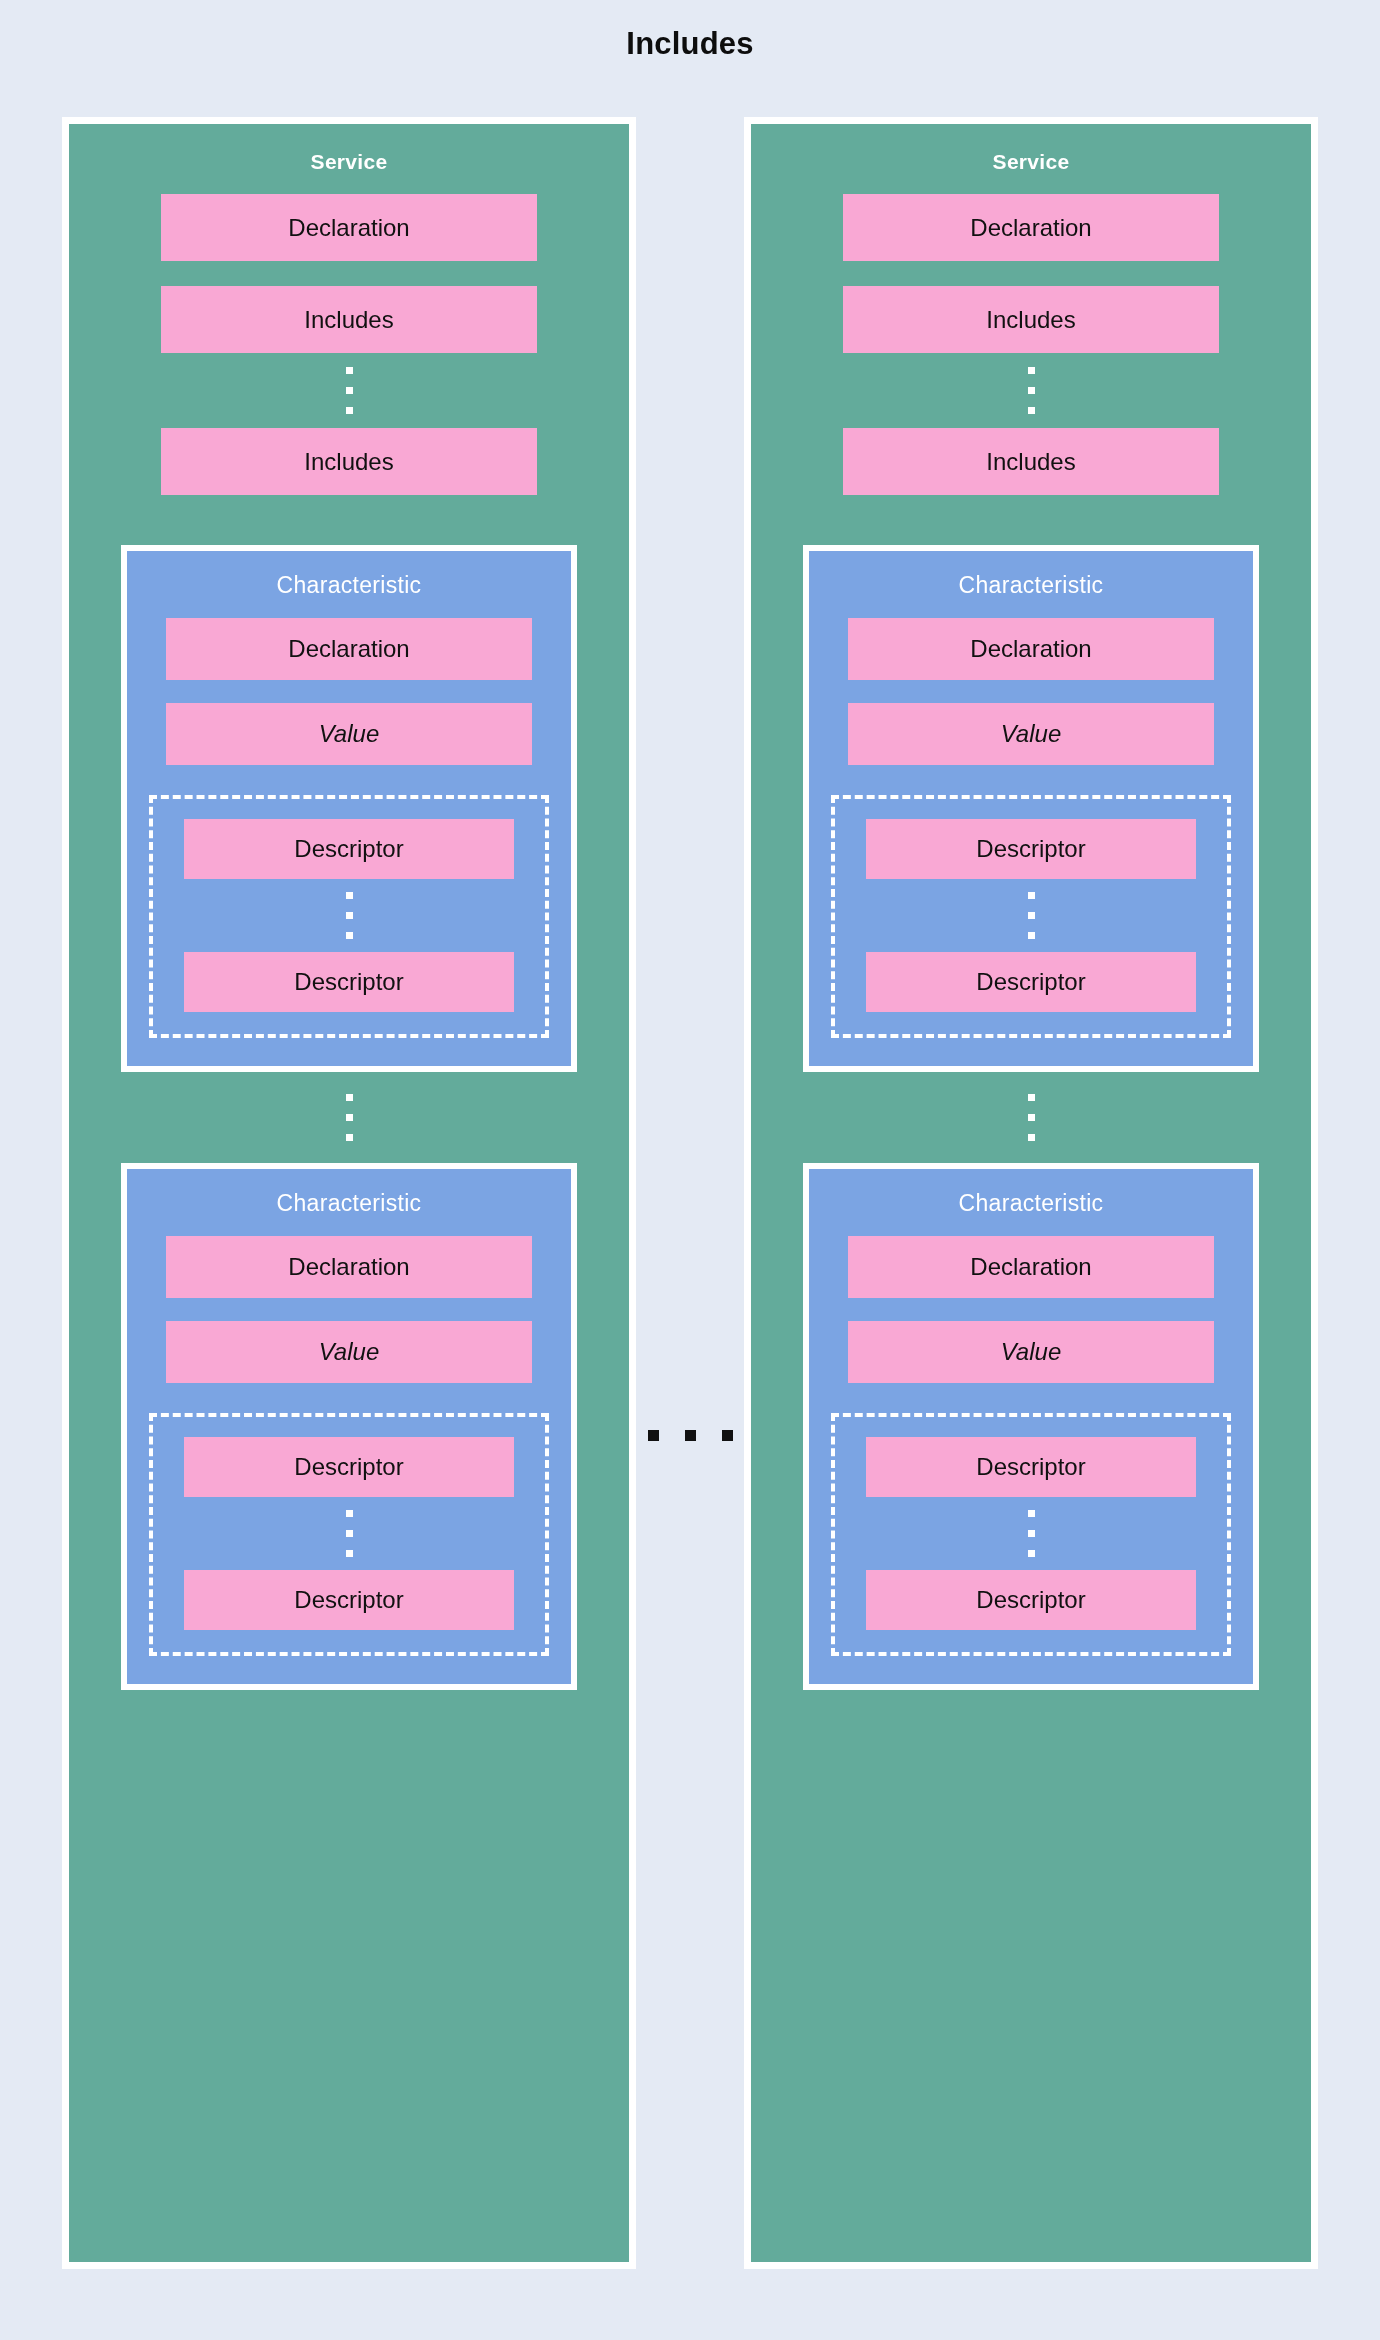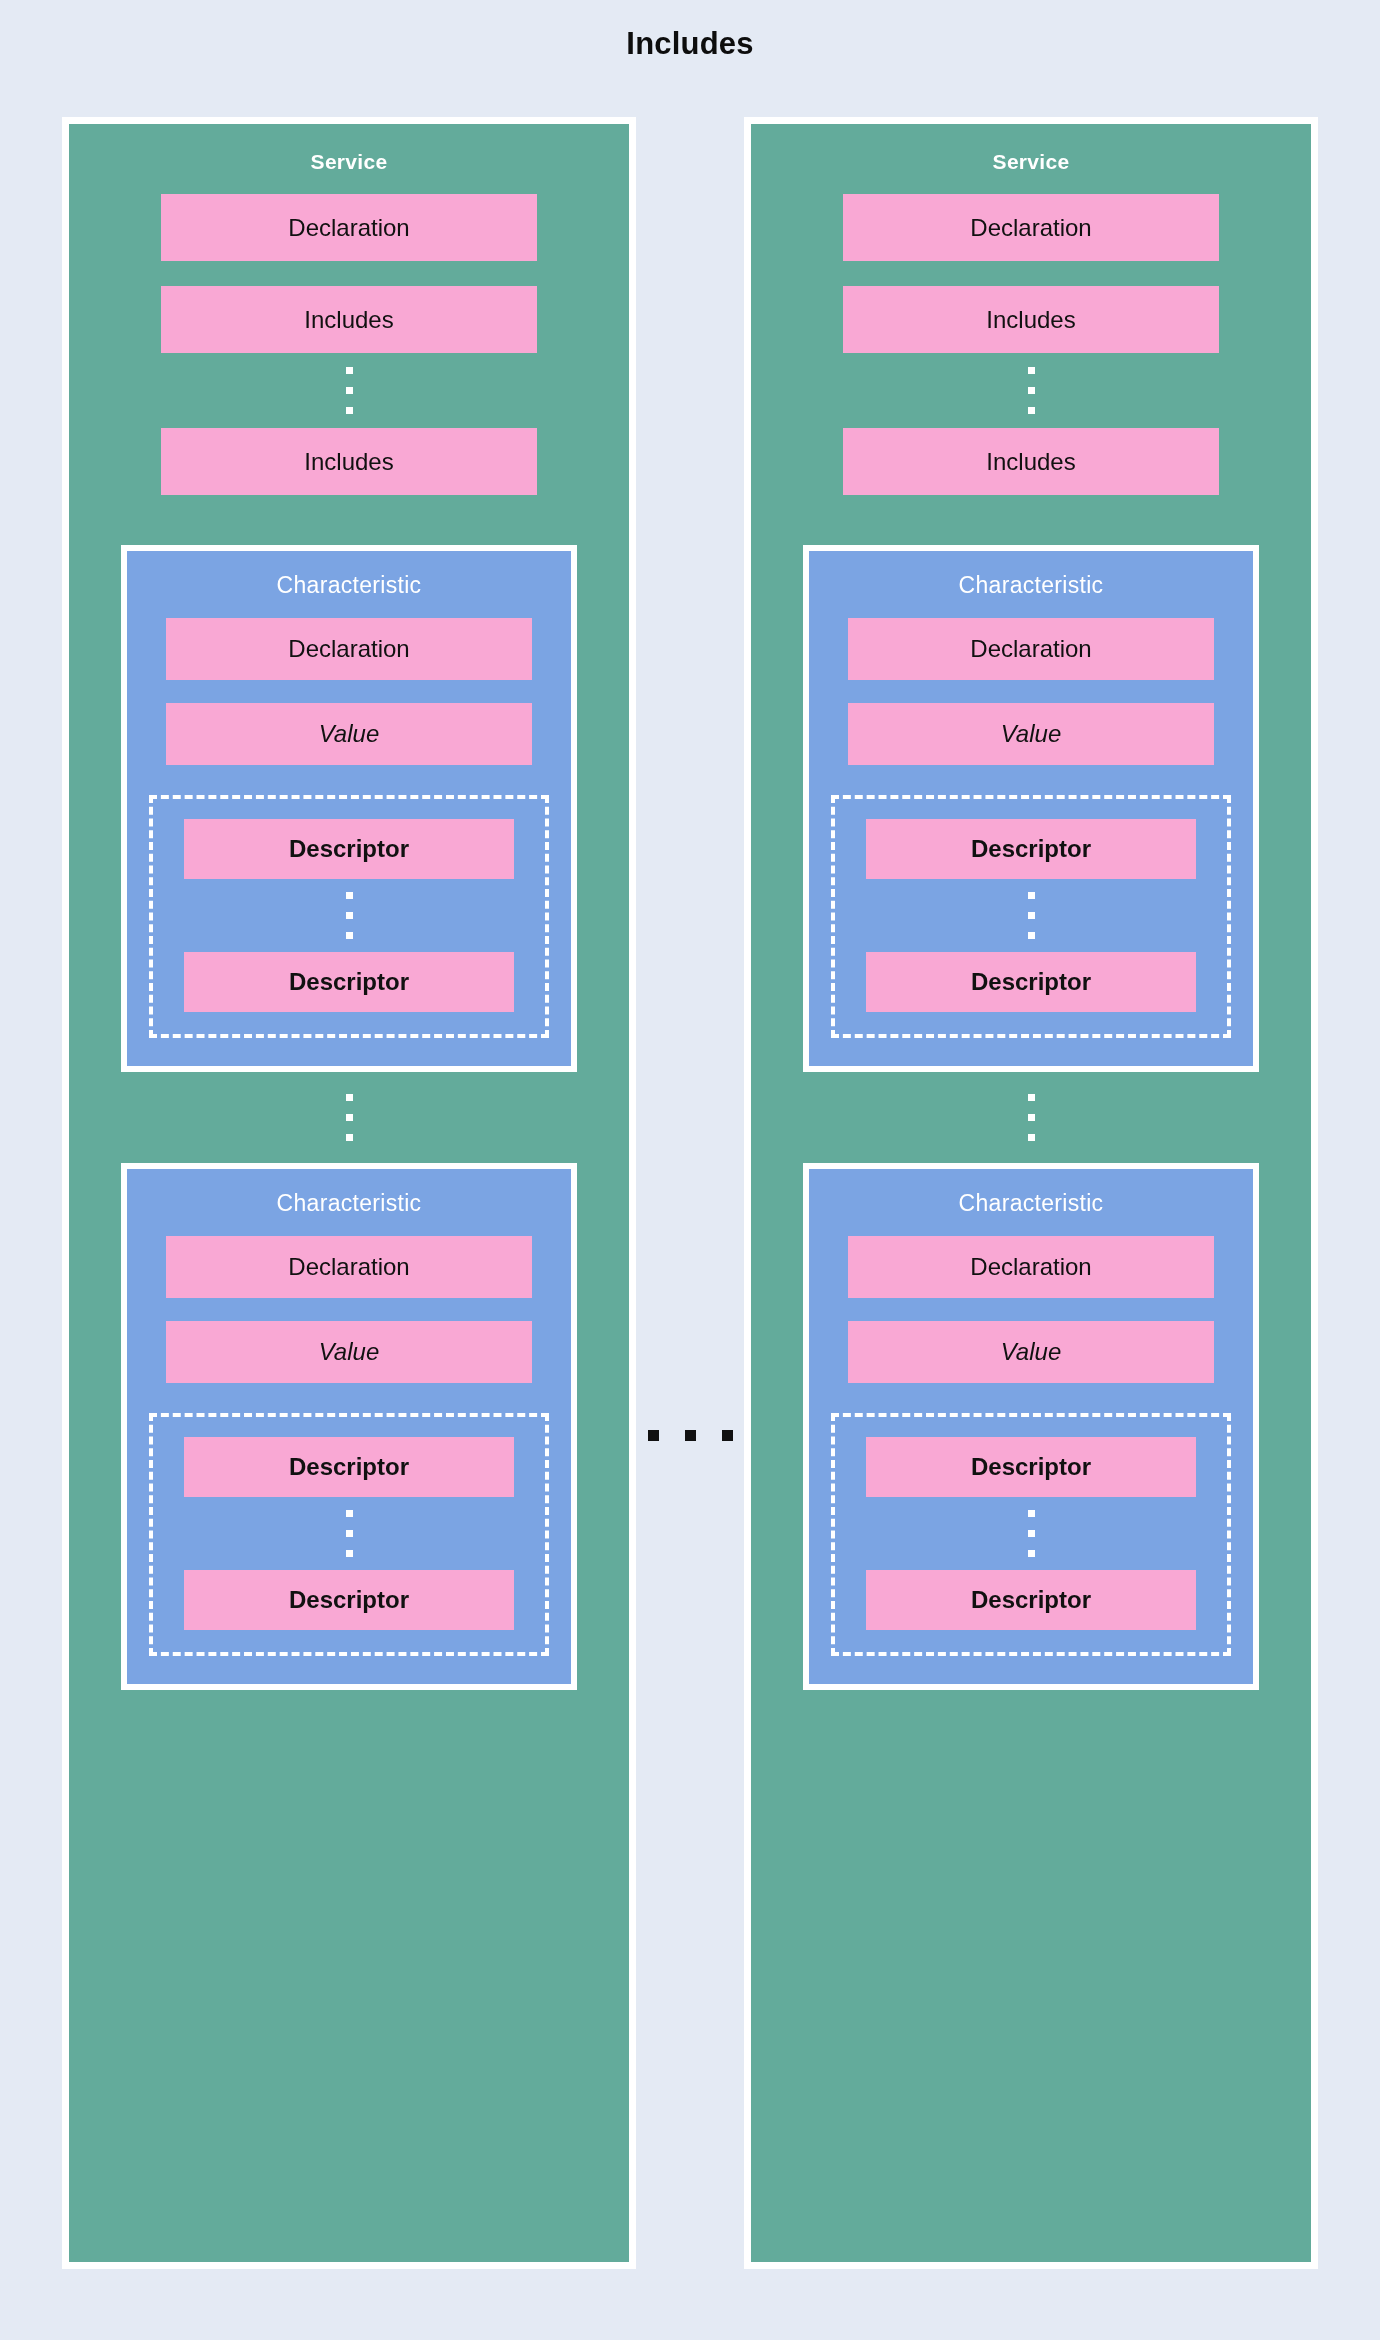--- a/index.html
+++ b/index.html
@@ -137,21 +137,20 @@
   
   .descriptors {
     width: 400px;
     box-sizing: border-box;
     border: 4px dashed #ffffff;
     margin-top: 30px;
     padding: 20px 0 22px 0;
     display: flex;
     flex-direction: column;
     align-items: center;
-    font-weight: bold;
   }
 
   .desc-leaf {
     width: 330px;
     height: 60px;
   }
 
   
   .hdots {
     position: absolute;

